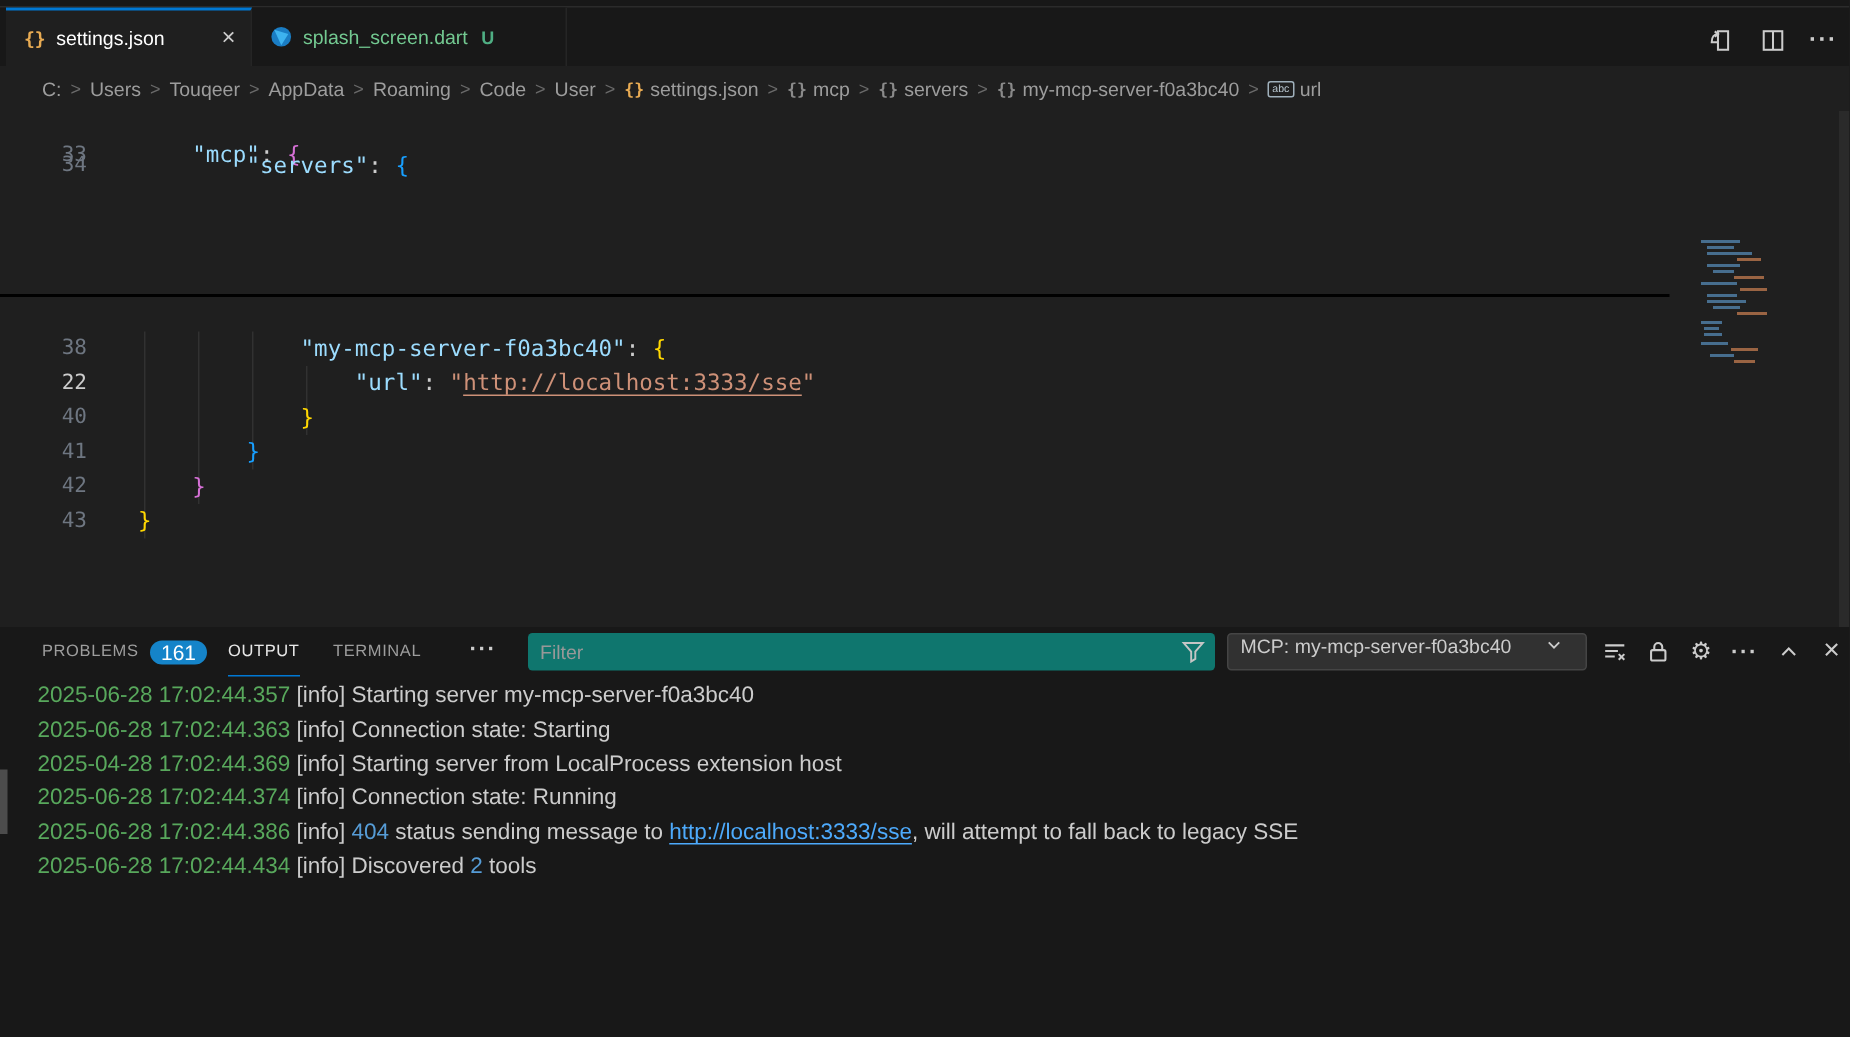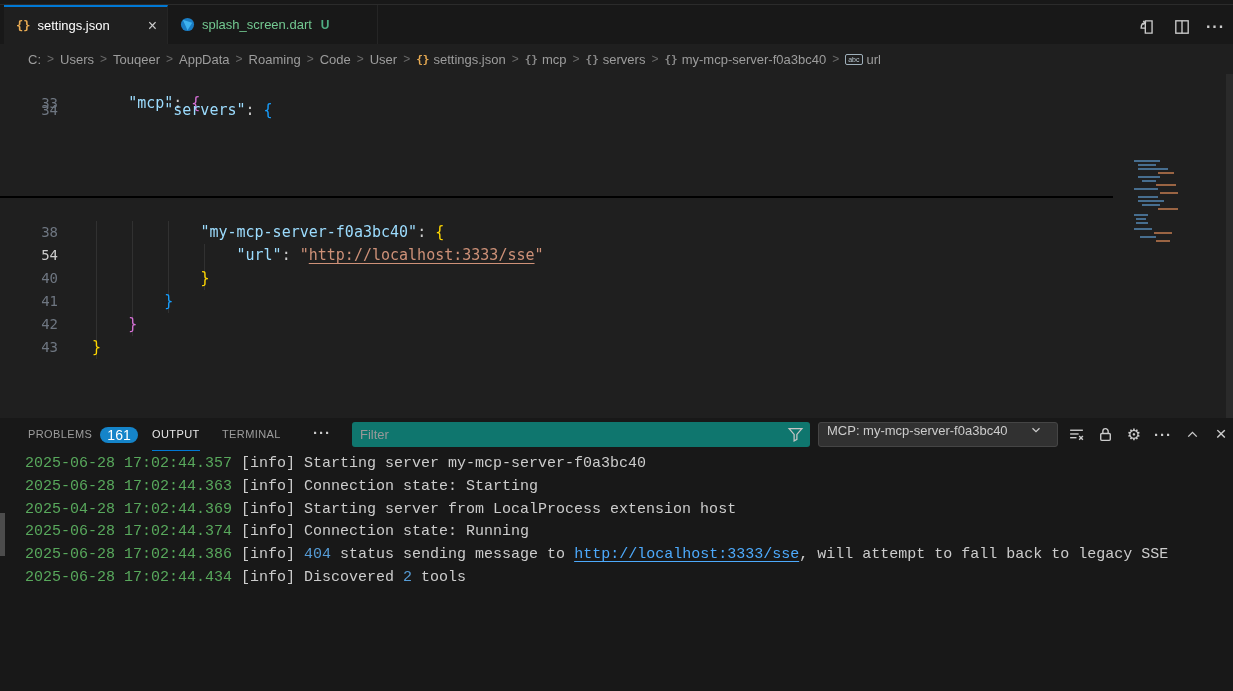--- a/index.html
+++ b/index.html
@@ -77,21 +77,21 @@
   .output-select .sel-label { color:#cccccc; font-size:13px; white-space:nowrap; overflow:hidden;
                               width:202px; display:inline-block; }
   .panel-icons { position:absolute; left:1064px; top:3px; display:flex; gap:5px; align-items:center; }
   .p-icon { width:24px; height:26px; display:flex; align-items:center; justify-content:center;
             color:#cccccc; cursor:pointer; }
   .p-icon svg { stroke:#cccccc; fill:none; stroke-width:1.3; }
   .gear-glyph { font-size:16px; }
   .close-glyph { font-size:19px; font-weight:normal; }
 
   .output-log { position:absolute; left:0; top:33px; width:1233px; height:240px;
-                font-family:Liberation Mono, monospace; font-size:15px; }
+                font-family:Liberation Sans, sans-serif; font-size:15px; }
   .log-line { position:absolute; left:25px; height:23px; line-height:23px; white-space:pre; }
   .lg-time { color:#58a85c; } .lg-plain { color:#cccccc; } .lg-number { color:#569cd6; }
   .lg-link { color:#4daafc; text-decoration:underline; text-underline-offset:3px; cursor:pointer; }
   .left-strip { position:absolute; left:0px; top:513px; width:5px; height:43px; background:#4c4c4c; }
 </style>
 </head>
 <body>
 
 <div class="window">
 
@@ -193,21 +193,21 @@
       </div>
     <div class="sticky-sep"></div>
 
     <div class="indent-guide" style="left:96px; top:147px; height:138px;"></div>
     <div class="indent-guide" style="left:132px; top:147px; height:115px;"></div>
     <div class="indent-guide" style="left:168px; top:147px; height:92px;"></div>
     <div class="indent-guide" style="left:204px; top:170px; height:46px;"></div>
 
     <div id="code-rows">
         <div class="code-row" style="top: 147px;"><span class="gutter-num">38</span><span class="code-text"><span class="tk-p">            </span><span class="tk-k">"my-mcp-server-f0a3bc40"</span><span class="tk-p">: </span><span class="tk-bg">{</span></span></div>
-        <div class="code-row" style="top: 170px;"><span class="gutter-num active">54</span><span class="code-text"><span class="tk-p">                </span><span class="tk-k">"url"</span><span class="tk-p">: </span><span class="tk-s">"</span><span class="tk-sl">http://localhost:3333/sse</span><span class="tk-s">"</span></span></div>
+        <div class="code-row" style="top: 170px;"><span class="gutter-num active">22</span><span class="code-text"><span class="tk-p">                </span><span class="tk-k">"url"</span><span class="tk-p">: </span><span class="tk-s">"</span><span class="tk-sl">http://localhost:3333/sse</span><span class="tk-s">"</span></span></div>
         <div class="code-row" style="top: 193px;"><span class="gutter-num">40</span><span class="code-text"><span class="tk-p">            </span><span class="tk-bg">}</span></span></div>
         <div class="code-row" style="top: 216px;"><span class="gutter-num">41</span><span class="code-text"><span class="tk-p">        </span><span class="tk-bb">}</span></span></div>
         <div class="code-row" style="top: 239px;"><span class="gutter-num">42</span><span class="code-text"><span class="tk-p">    </span><span class="tk-bm">}</span></span></div>
         <div class="code-row" style="top: 262px;"><span class="gutter-num">43</span><span class="code-text"><span class="tk-bg">}</span></span></div>
       </div>
 
     <svg class="minimap" viewBox="0 0 64 86">
       <g fill="#4e7ca3" opacity="0.85">
         <rect x="14" y="2" width="26" height="2"></rect>
           <rect x="18" y="6" width="18" height="2"></rect>

